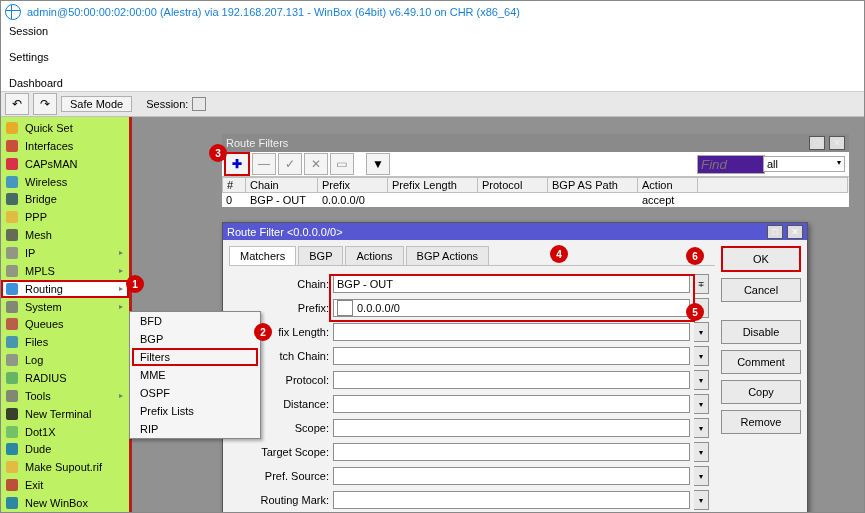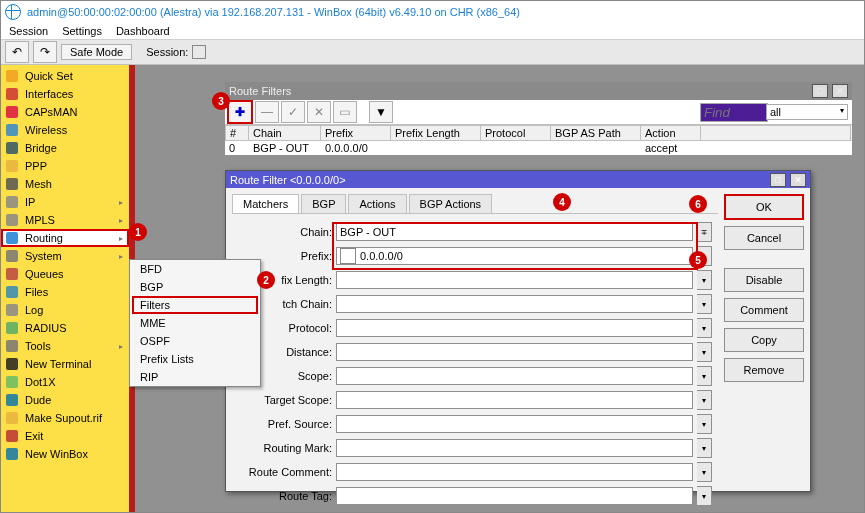--- a/index.html
+++ b/index.html
@@ -2,26 +2,26 @@
 <html><head>
 <meta charset="utf-8">
 <style>
   html,body{margin:0;padding:0;font:11px "Segoe UI",Tahoma,sans-serif;background:#f0f0f0;color:#000;user-select:none;}
   .app{display:flex;flex-direction:column;width:865px;height:513px;border:1px solid #888;box-sizing:border-box;background:#fff;}
   .titlebar{display:flex;align-items:center;height:22px;background:#fff;padding:0 4px;gap:6px;}
   .titlebar .globe{width:14px;height:14px;border:1.5px solid #1b7fd6;border-radius:50%;position:relative;flex:0 0 auto;}
   .titlebar .globe::before{content:"";position:absolute;left:0;right:0;top:5px;border-top:1px solid #1b7fd6;}
   .titlebar .globe::after{content:"";position:absolute;top:0;bottom:0;left:5px;border-left:1px solid #1b7fd6;}
   .titletxt{color:#1b7fd6;}
-  .menubar{display:flex;gap:14px;padding:2px 8px;border-bottom:1px solid #d0d0d0;}
+  .menubar{display:flex;gap:14px;padding:2px 8px;border-bottom:1px solid #d0d0d0;flex-direction:column;}
   .toolbar{display:flex;align-items:center;height:24px;background:#e8e8e8;border-bottom:1px solid #c0c0c0;padding:0 4px;gap:4px;}
   .tbtn{width:22px;height:20px;border:1px solid #b0b0b0;background:#f4f4f4;display:flex;align-items:center;justify-content:center;font-size:12px;}
   .safemode{border:1px solid #b0b0b0;background:#f4f4f4;padding:1px 8px;}
   .body{flex:1;display:flex;overflow:hidden;position:relative;background:#919191;}
-  .sidebar{width:128px;background:#fde047;border-right:6px solid #b91c1c;display:flex;flex-direction:column;padding-top:2px;overflow:hidden;}
+  .sidebar{width:128px;background:#bef264;border-right:3px solid #b91c1c;display:flex;flex-direction:column;padding-top:2px;overflow:hidden;}
   .sitem{display:flex;align-items:center;height:18px;padding:0 6px 0 4px;gap:6px;position:relative;}
   .sitem.highlight{background:#fff;}
   .sitem .caret{margin-left:auto;font-size:8px;color:#777;}
   .sicon{width:14px;height:14px;flex:0 0 auto;display:inline-block;}
   .redbox-side{position:absolute;inset:0;border:2px solid #d10000;pointer-events:none;}
   .workarea{flex:1;position:relative;background:#919191;}
   
   .submenu{position:absolute;left:128px;top:194px;width:130px;background:#f5f5f5;border:1px solid #888;box-shadow:2px 2px 3px rgba(0,0,0,.3);z-index:20;}
   .subitem{padding:3px 10px;position:relative;}
   .subitem.filters{}

